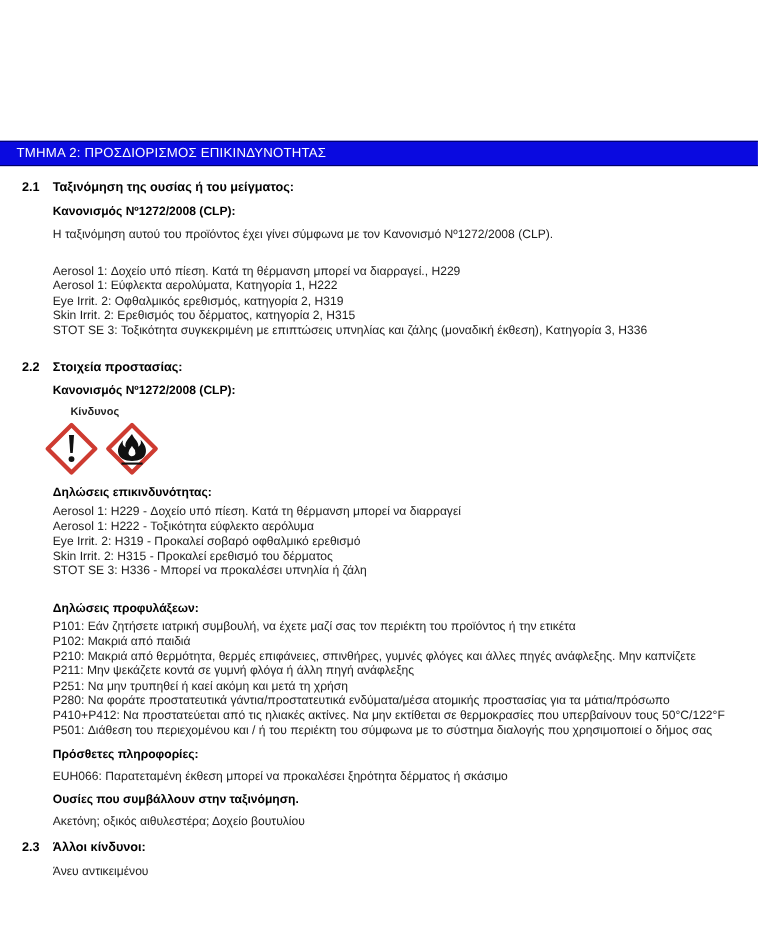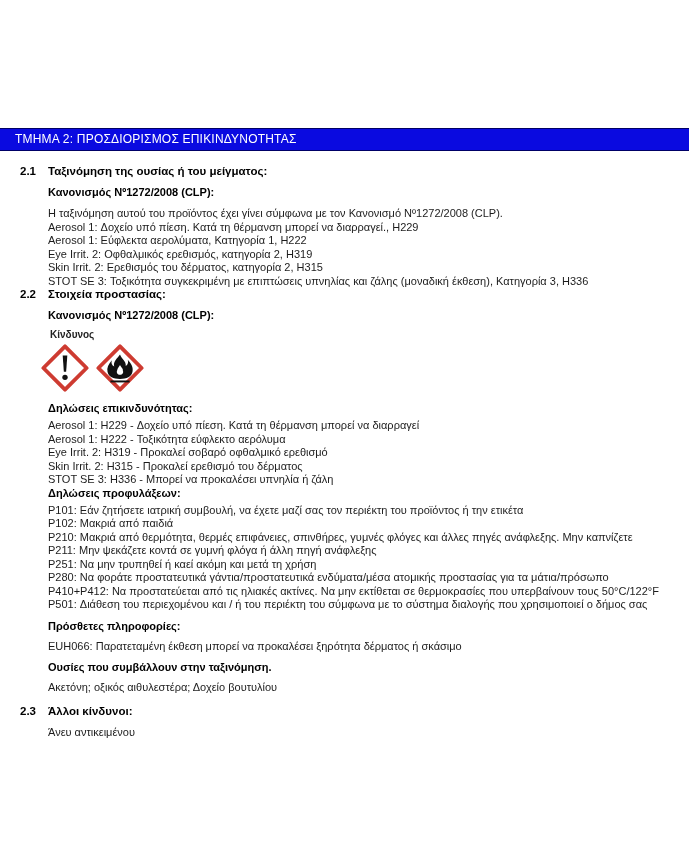--- a/index.html
+++ b/index.html
@@ -13,29 +13,29 @@
   .section-bar{
     background:#0a0ae0;color:#ffffff;
     border-top:1px solid #000066;border-bottom:1px solid #000066;
     font-size:12px;letter-spacing:.2px;
     padding:3px 0 4px 15px;
   }
   .num-heading{display:flex;align-items:baseline;font-weight:bold;color:#000;font-size:11.5px;}
   .num-heading .num{width:28px;margin-left:20px;flex:0 0 auto;}
   .content{margin-left:48px;margin-right:12px;}
   .bold-h{font-weight:bold;color:#000;font-size:11px;}
-  .signal{font-weight:bold;color:#222;font-size:10px;margin-left:2px;}
+  .signal{font-weight:bold;color:#222;font-size:10px;margin-left:16px;}
   .line-list{list-style:none;margin:0;padding:0;line-height:13.5px;}
   .line-list li{white-space:nowrap;}
   .para{line-height:13.5px;}
   .picto-row{display:flex;gap:7px;margin-left:-7px;}
   .picto{width:48px;height:48px;display:block;}
   
   .mt14{margin-top:14px;} .mt10{margin-top:10px;} .mt9{margin-top:9px;}
-  .mt8{margin-top:8px;} .mt6{margin-top:0;} .mt5{margin-top:5px;} .mt4{margin-top:4px;}
+  .mt8{margin-top:8px;} .mt6{margin-top:20px;} .mt5{margin-top:5px;} .mt4{margin-top:4px;}
 </style>
 </head>
 <body>
 
 <div class="page">
 
   <div class="section-bar">ΤΜΗΜΑ 2: ΠΡΟΣΔΙΟΡΙΣΜΟΣ ΕΠΙΚΙΝΔΥΝΟΤΗΤΑΣ</div>
 
   <div class="num-heading mt14">
     <span class="num">2.1</span>

